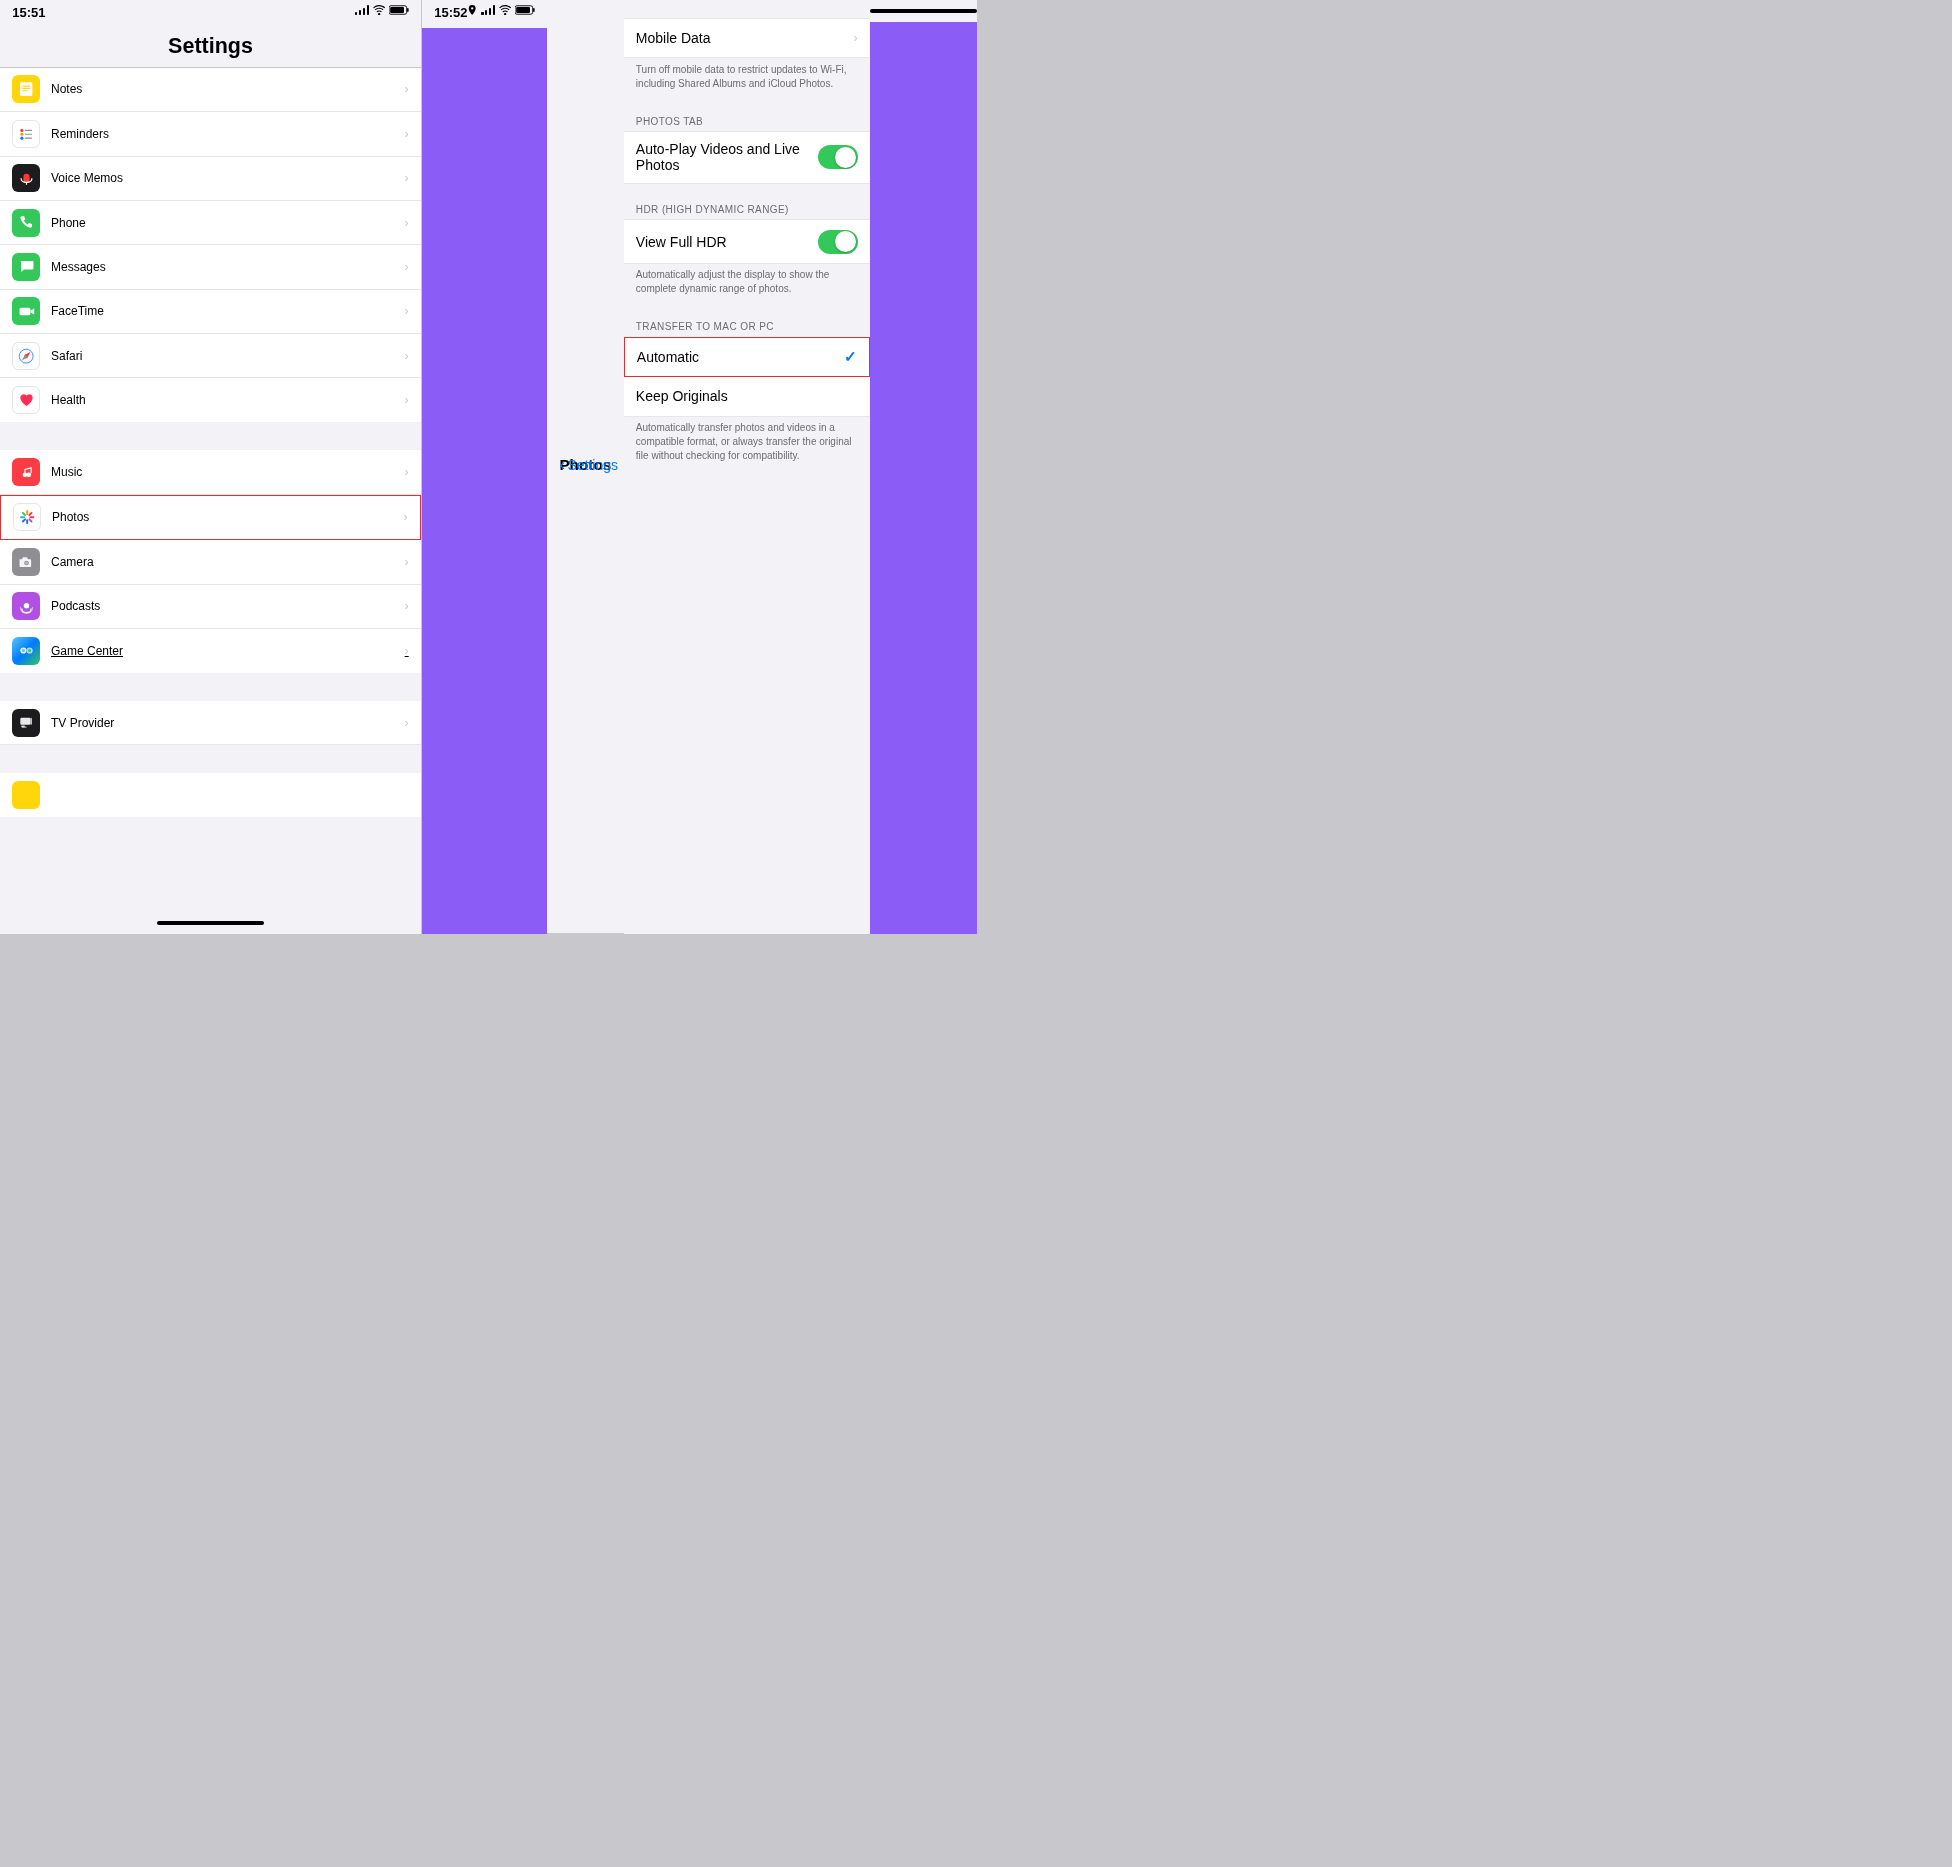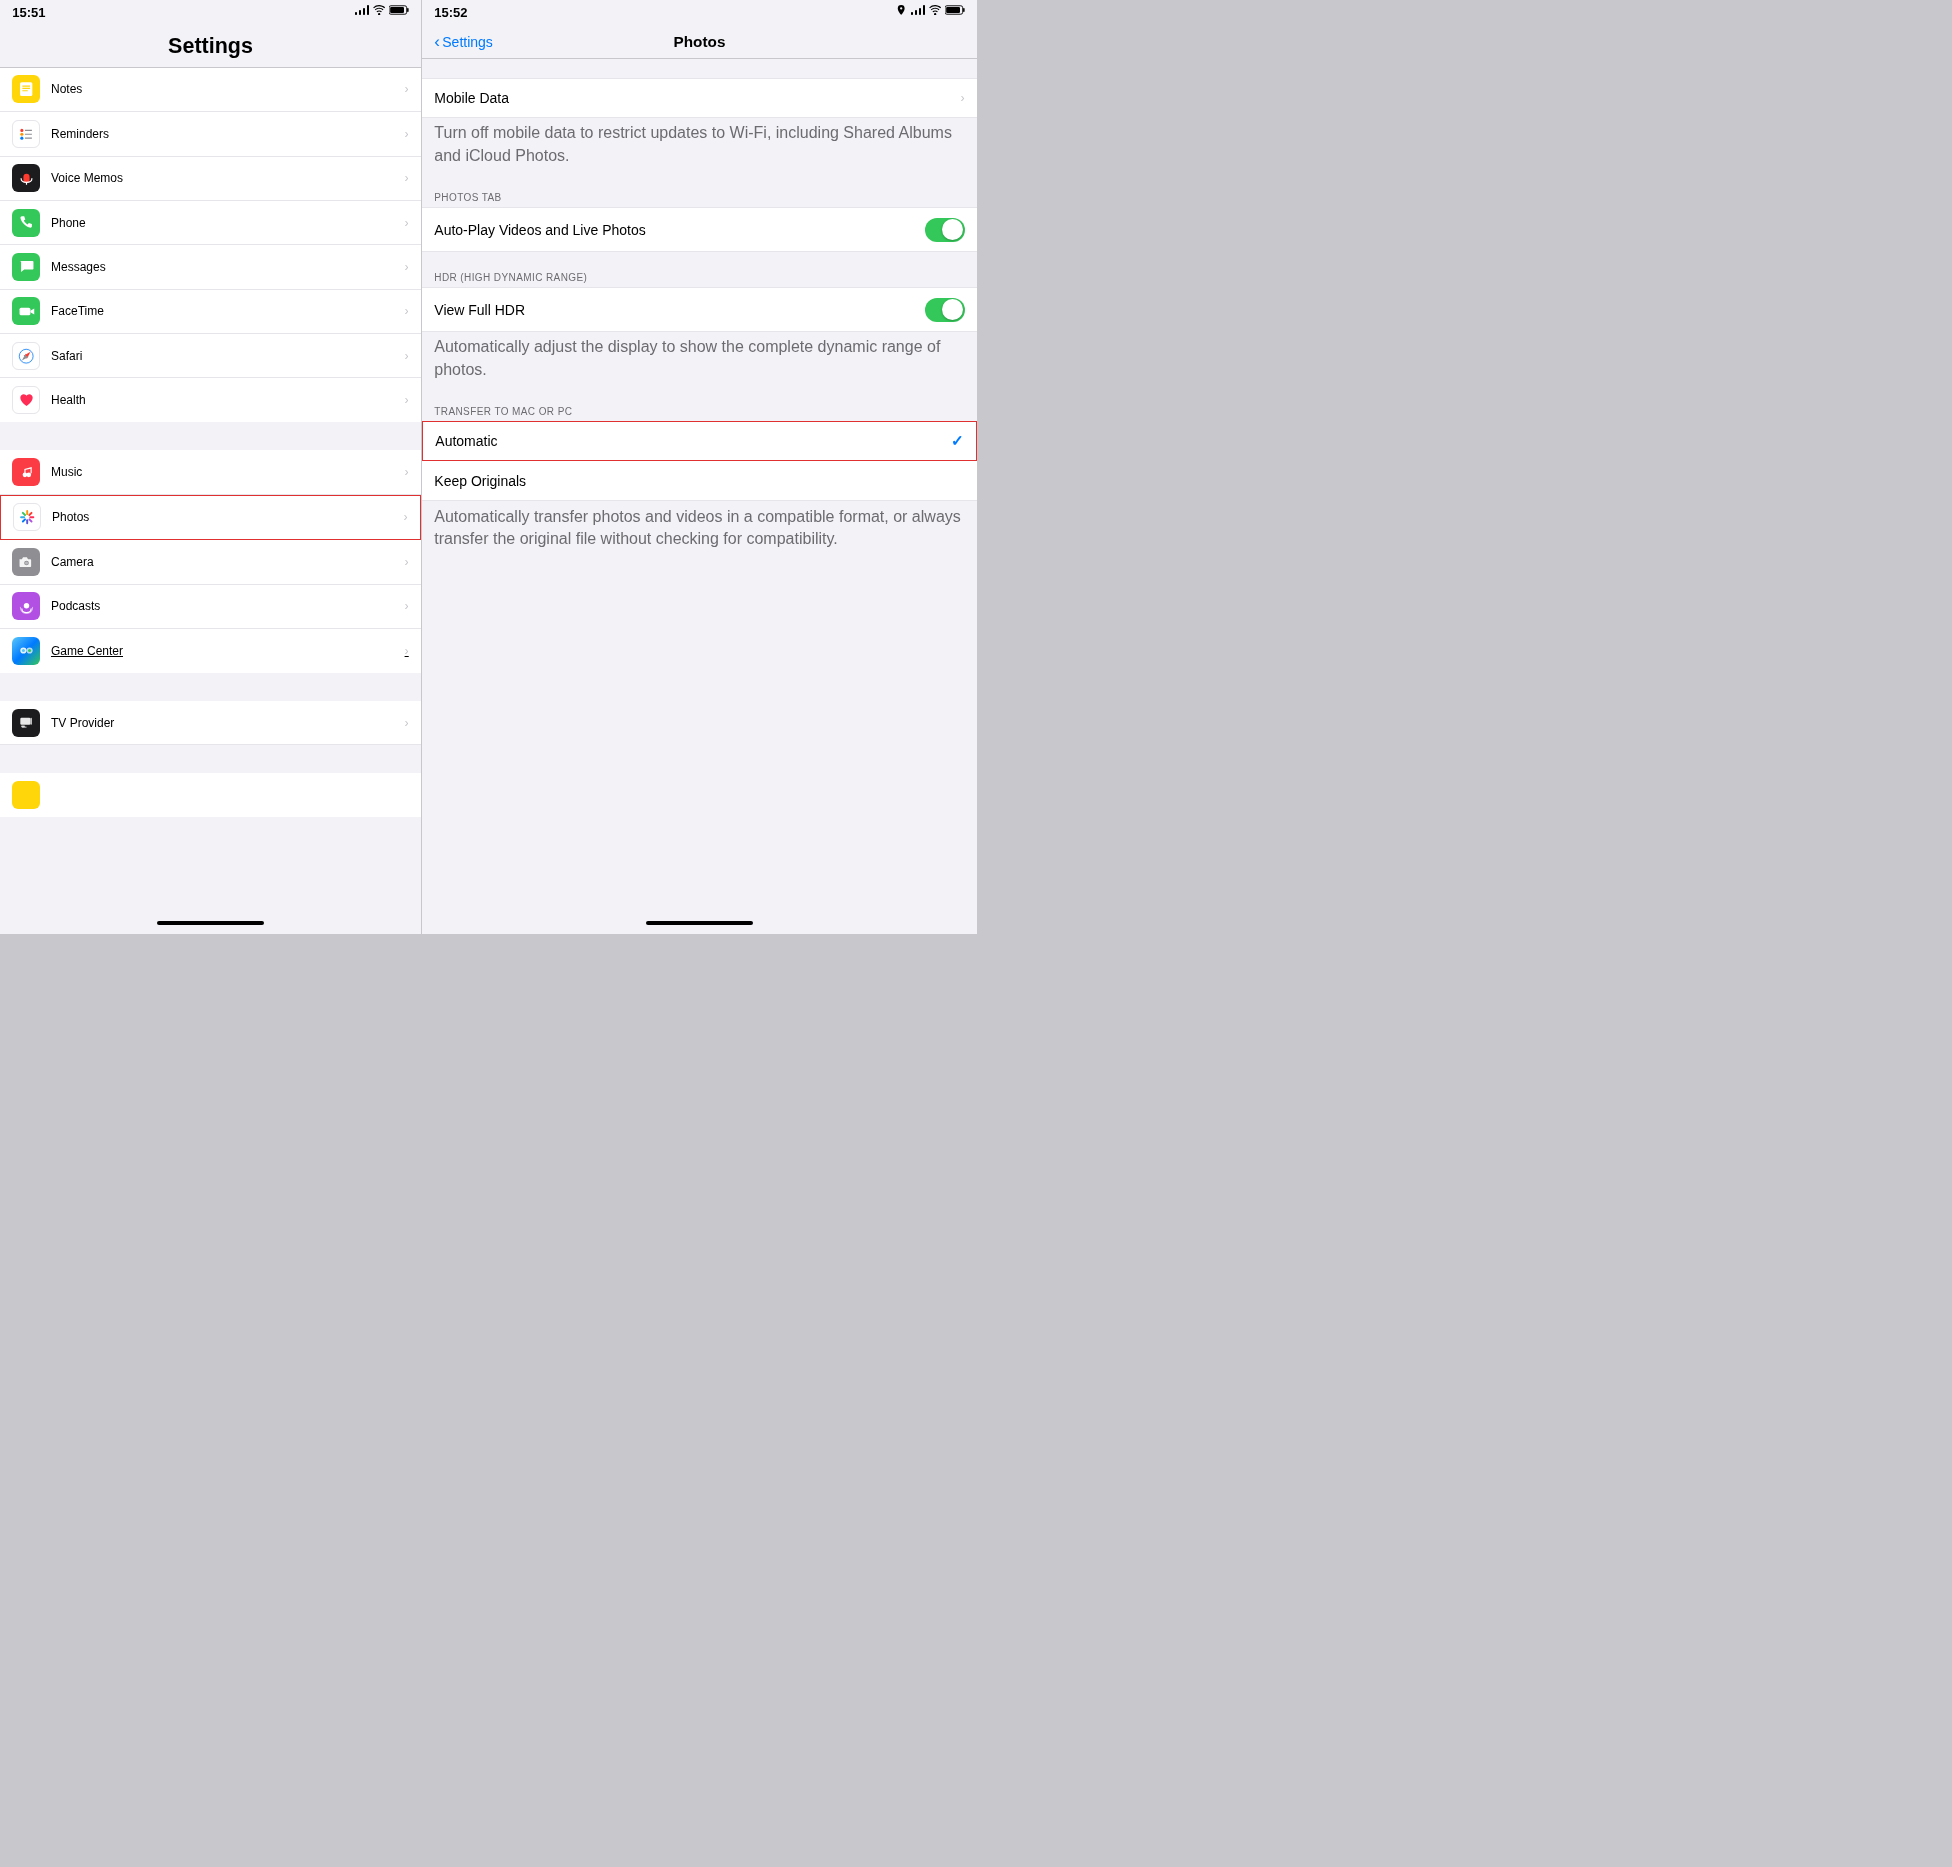--- a/index.html
+++ b/index.html
@@ -127,23 +127,23 @@
     .home-bar {
       width: 107px;
       height: 3.8px;
       background: #000;
       border-radius: 2.3px;
     }
 
     
     .right-panel {
       width: 555px;
-      background: #d946ef;
-      display: flex;
-      flex-direction: column;
+      background: #8b5cf6;
+      display: flex;
+      flex-direction: row;
       position: relative;
     }
 
     .right-panel .status-bar {
       background: #f2f2f7;
     }
 
     .nav-bar {
       background: #f2f2f7;
       display: flex;
@@ -184,21 +184,21 @@
 
     .section-header {
       font-size: 10px;
       color: #6c6c70;
       letter-spacing: 0.4px;
       text-transform: uppercase;
       padding: 14px 12.3px 4.6px;
     }
 
     .section-footer {
-      font-size: 16px;
+      font-size: 10px;
       color: #6c6c70;
       padding: 4.6px 12.3px 10.7px;
       line-height: 1.4;
     }
 
     .settings-cell {
       background: #fff;
       border-bottom: 0.4px solid #e5e5ea;
       min-height: 40px;
       display: flex;

